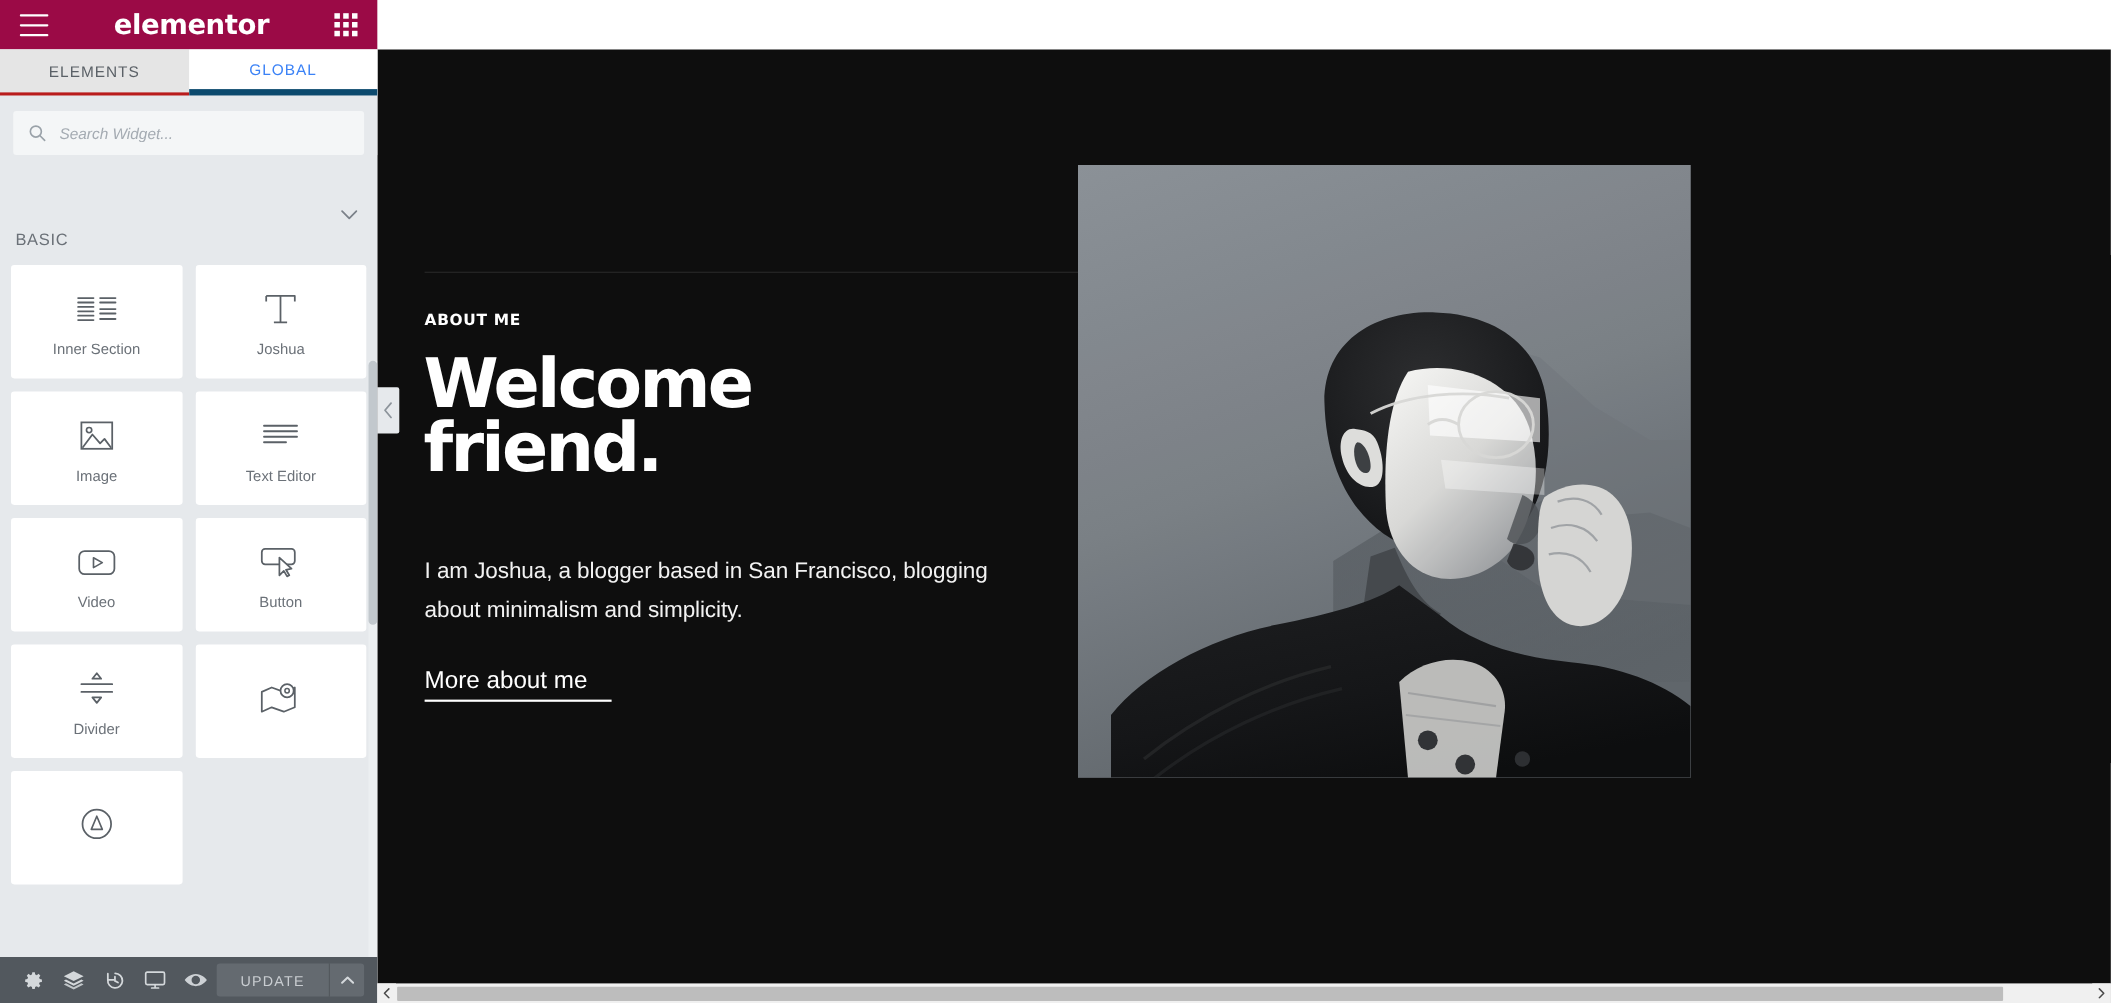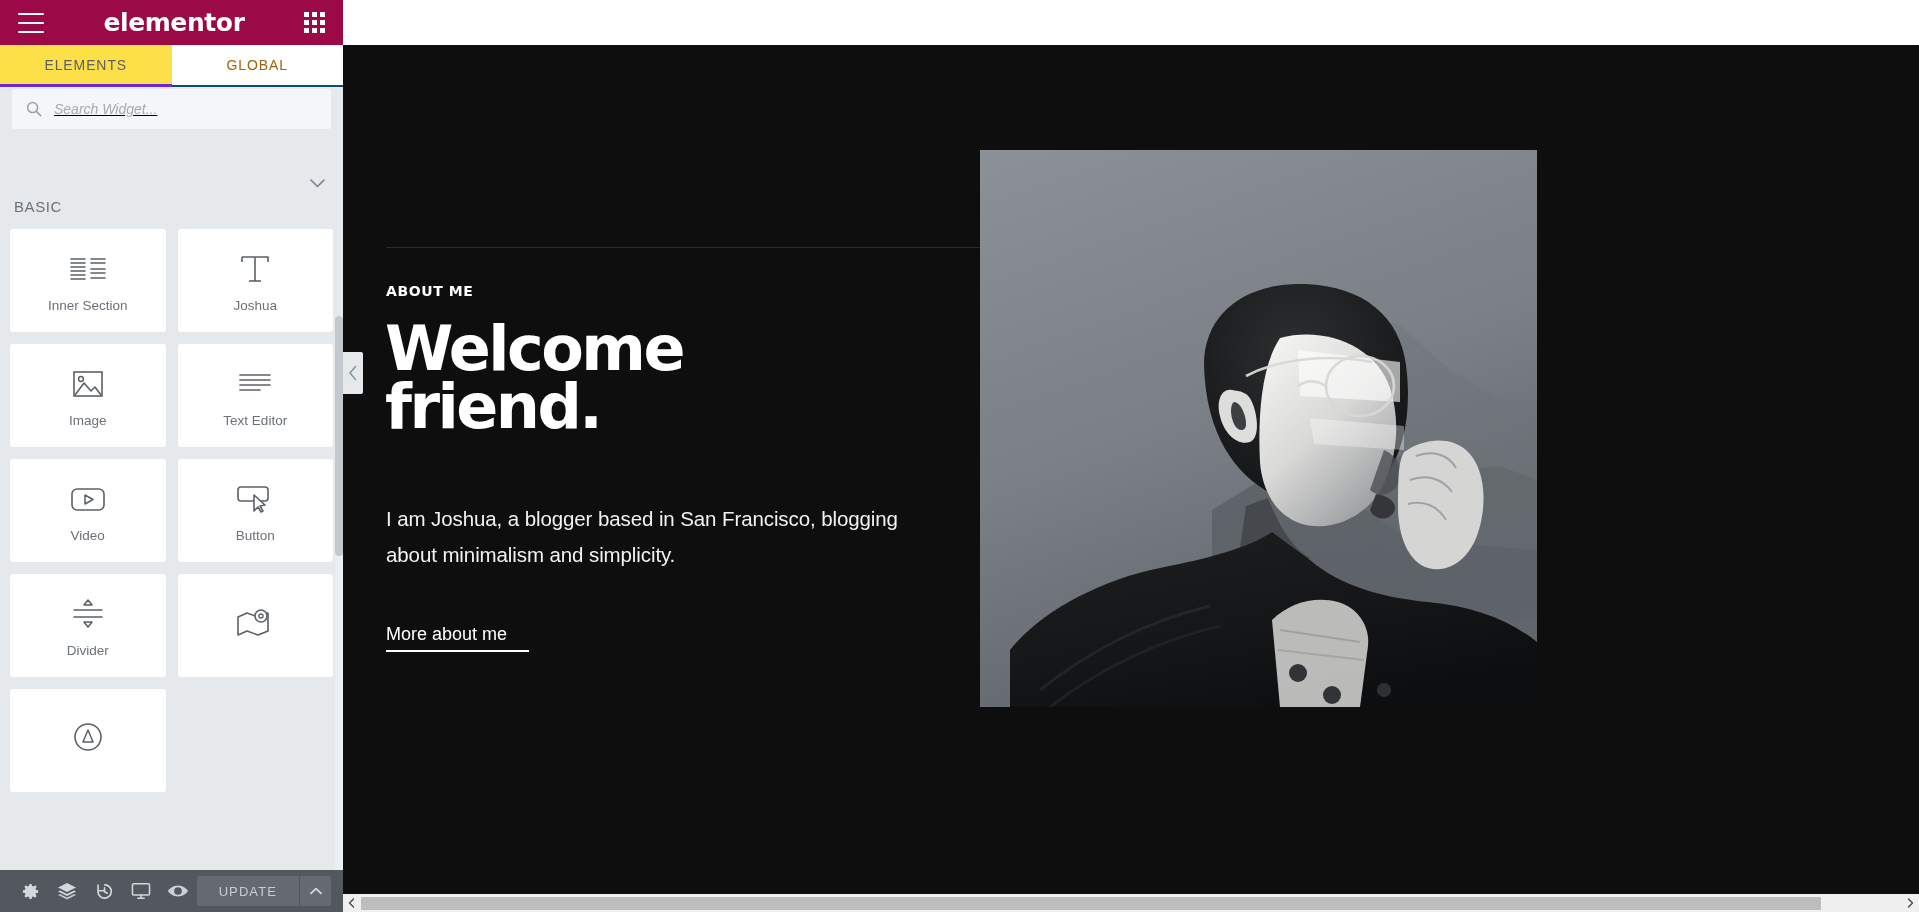--- a/index.html
+++ b/index.html
@@ -34,30 +34,30 @@
     font-family: "DejaVu Sans", sans-serif;
   }
   .grid-icon { display: grid; grid-template-columns: repeat(3, 5px);
     grid-template-rows: repeat(3, 5px); gap: 3px; cursor: pointer; }
   .grid-icon i { display: block; width: 5px; height: 5px; background: #fff; }
 
   
   .panel-tabs { display: flex; height: 42px; flex: 0 0 42px; background: #f7f8f9; }
   .panel-tab {
     flex: 1; display: flex; align-items: center; justify-content: center;
-    font-size: 14px; color: #a16207; letter-spacing: 0.9px;
-    background: #ffffff; border-bottom: 2px solid #0c4a6e; cursor: pointer;
+    font-size: 14px; color: #3b82f6; letter-spacing: 0.9px;
+    background: #ffffff; border-bottom: 6px solid #0c4a6e; cursor: pointer;
   }
   .panel-tab.active {
-    background: #fde047; color: #5b6167;
-    border-bottom: 3px solid #6d28d9;
-  }
-
-  
-  .search-wrap { padding: 2px 12px 0 12px; background: #e6e9ec; text-decoration: underline; }
+    background: #e5e5e5; color: #5b6167;
+    border-bottom: 3px solid #b91c1c;
+  }
+
+  
+  .search-wrap { padding: 14px 12px 0 12px; background: #e6e9ec; }
   .search-box {
     height: 40px; background: #f4f6f7; border-radius: 3px;
     display: flex; align-items: center; padding: 0 14px;
   }
   .search-box svg { flex: 0 0 16px; margin-right: 12px; }
   .search-box input {
     border: none; outline: none; background: transparent;
     font-size: 14px; color: #9aa2a9; font-style: italic; width: 100%;
     font-family: "Liberation Sans", sans-serif;
   }
@@ -144,22 +144,22 @@
   .big-title {
     position: absolute; left: 42px; top: 275px;
     color: #ffffff; font-size: 62px; font-weight: bold; line-height: 0.93;
     letter-spacing: -2.5px; font-family: "DejaVu Sans", sans-serif;
   }
   .lead-para {
     position: absolute; left: 43px; top: 456px; width: 520px;
     color: #f2f2f2; font-size: 20.5px; line-height: 1.75; letter-spacing: -0.1px;
   }
   .more-link {
-    position: absolute; left: 43px; top: 579px;
-    color: #ffffff; font-size: 18px; text-decoration: none;
+    position: absolute; left: 43px; top: 560px;
+    color: #ffffff; font-size: 22px; text-decoration: none;
     padding-bottom: 5px; padding-right: 22px;
     border-bottom: 2px solid #ffffff; display: inline-block;
   }
 
   
   .portrait {
     position: absolute; left: 637px; top: 105px; width: 557px; height: 557px;
     overflow: hidden; background: #6f7479;
   }
   .portrait svg { display: block; width: 100%; height: 100%; }

